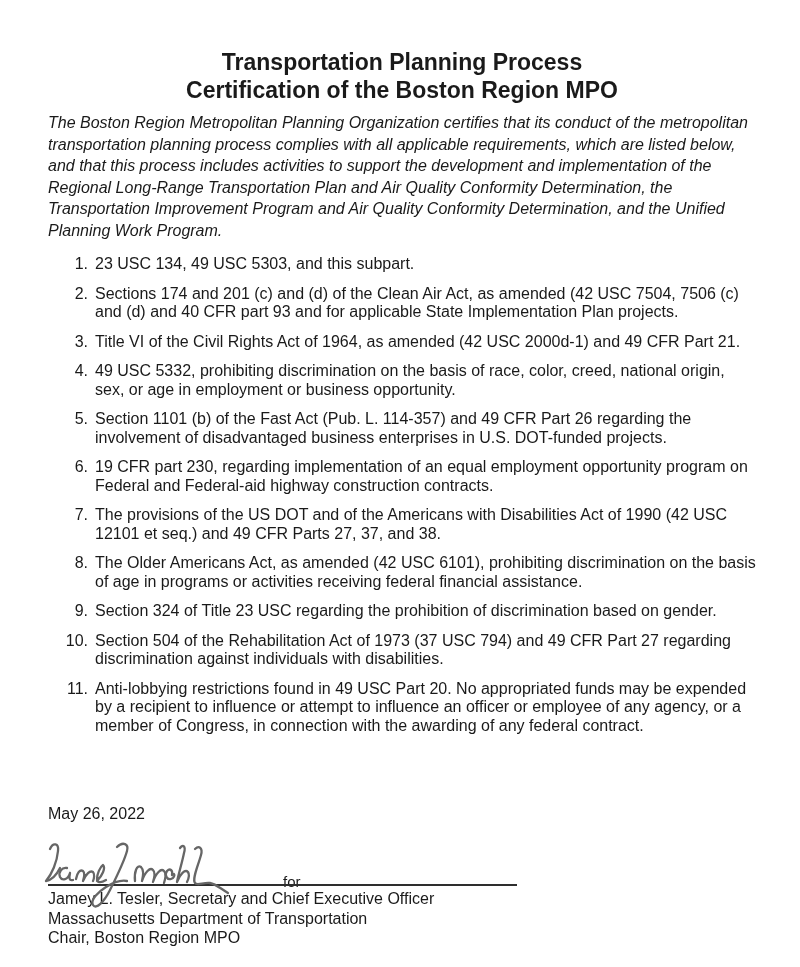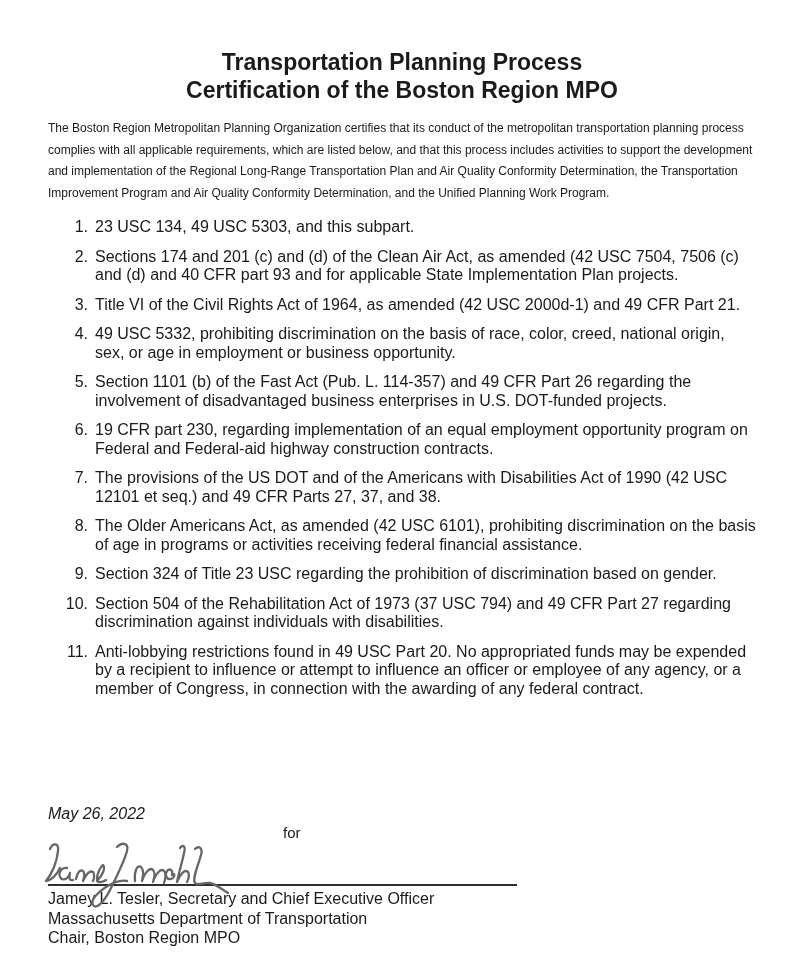--- a/index.html
+++ b/index.html
@@ -22,23 +22,24 @@
   }
   .title {
     margin: 48px 0 0 0;
     text-align: center;
     font-size: 23px;
     line-height: 28px;
     font-weight: bold;
   }
   .title-line { display: block; }
   .intro {
-    margin: 14px 0 0 0;
-    font-size: 12px;
+    margin: 8px 0 0 0;
+    font-size: 16px;
     line-height: 21.5px;
+    font-style: italic;
   }
   .req-list {
     margin-top: 14px;
   }
   .req-item {
     display: flex;
     align-items: flex-start;
     margin-bottom: 11px;
     font-size: 16px;
     line-height: 18.5px;
@@ -50,32 +51,31 @@
     white-space: nowrap;
   }
   .req-text { flex: 1 1 auto; }
   .date-line {
     position: absolute;
     left: 48px;
     top: 804px;
     margin: 0;
     font-size: 16px;
     line-height: 20px;
-    font-style: italic;
   }
   .sig-svg {
     position: absolute;
     left: 44px;
     top: 836px;
     z-index: 3;
   }
   .sig-for {
     position: absolute;
     left: 283px;
-    top: 824px;
+    top: 873px;
     font-size: 15px;
     line-height: 18px;
     z-index: 1;
   }
   .sig-line {
     position: absolute;
     left: 48px;
     top: 884px;
     width: 469px;
     height: 0;

